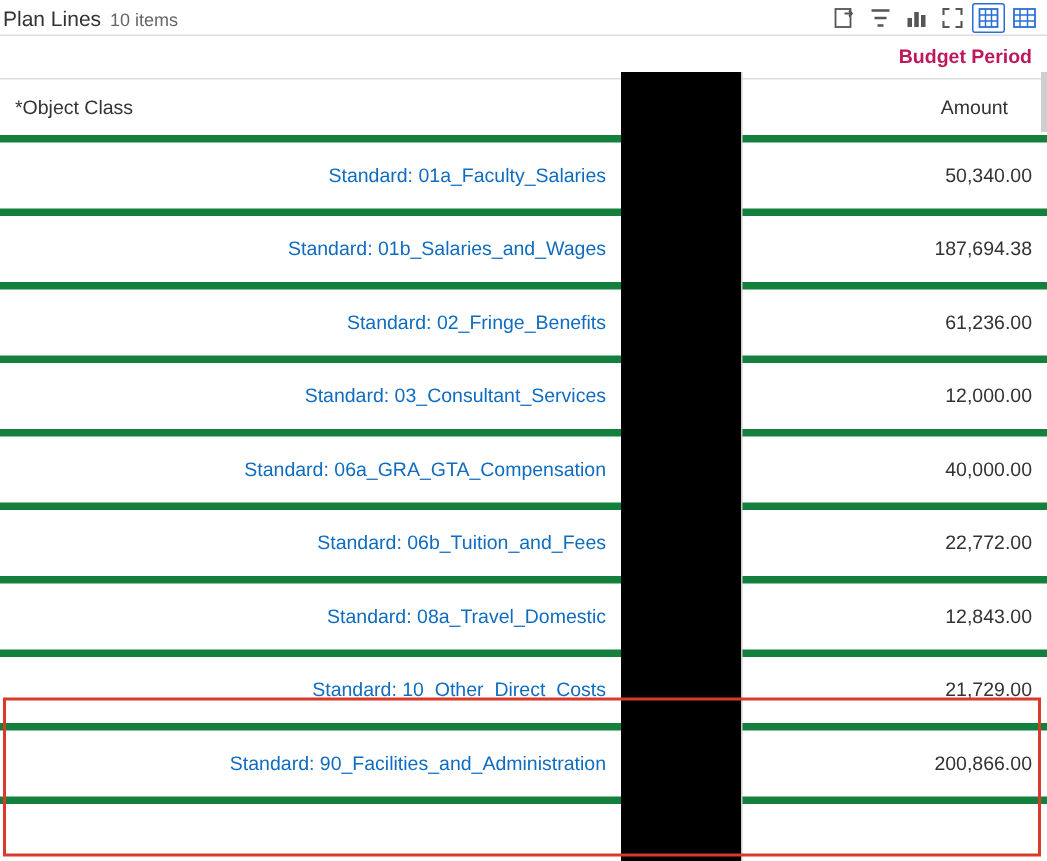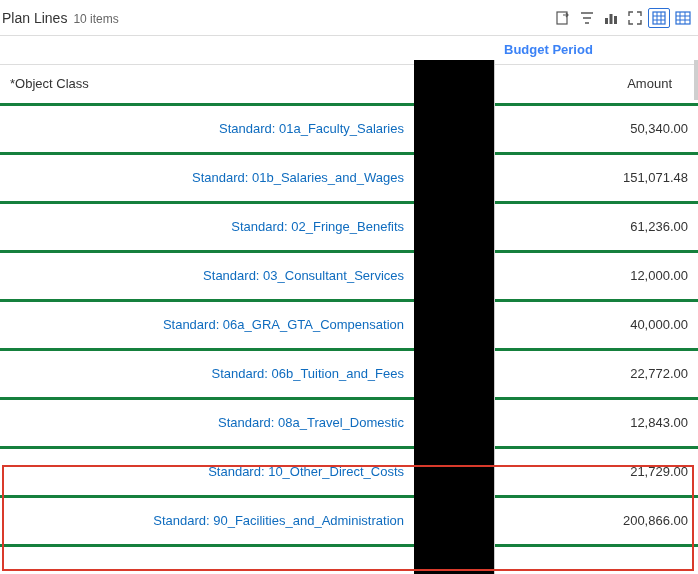--- a/index.html
+++ b/index.html
@@ -11,21 +11,21 @@
     background: #fff;
     width: 698px;
     height: 574px;
     overflow: hidden;
     position: relative;
   }
   .header-row {
     display: flex;
     justify-content: space-between;
     align-items: center;
-    height: 36px;
+    height: 24px;
     padding: 0 4px 0 2px;
     border-bottom: 1px solid #ddd;
   }
   .header-left {
     display: flex;
     align-items: baseline;
     gap: 6px;
   }
   .title {
     font-size: 14px;
@@ -62,29 +62,29 @@
   table {
     border-collapse: collapse;
     width: 698px;
     table-layout: fixed;
   }
   col.c1 { width: 414px; }
   col.c2 { width: 80px; }
   col.c3 { width: 204px; }
 
   th, td {
-    border-bottom: 3px solid #15803d;
+    border-bottom: 5px solid #15803d;
     padding: 0 10px;
     text-align: left;
     vertical-align: middle;
   }
   .period-cell {
-    text-align: left;
+    text-align: right;
     font-size: 13px;
-    color: #3b82f6;
+    color: #be185d;
     height: 28px;
   }
   .period-cell.first { border-bottom: 1px solid #ddd; }
   th.col-head {
     height: 40px;
     font-weight: normal;
     color: #333;
     font-size: 13px;
   }
   th.amount-head { text-align: right; padding-right: 26px; }
@@ -212,21 +212,21 @@
     </thead>
     <tbody id="tbody">
     <tr>
           <td class="obj"><a>Standard: 01a_Faculty_Salaries</a></td>
           <td class="hidden-col"></td>
           <td class="amount">50,340.00</td>
         </tr>
         <tr>
           <td class="obj"><a>Standard: 01b_Salaries_and_Wages</a></td>
           <td class="hidden-col"></td>
-          <td class="amount">151,071.48</td>
+          <td class="amount">187,694.38</td>
         </tr>
         <tr>
           <td class="obj"><a>Standard: 02_Fringe_Benefits</a></td>
           <td class="hidden-col"></td>
           <td class="amount">61,236.00</td>
         </tr>
         <tr>
           <td class="obj"><a>Standard: 03_Consultant_Services</a></td>
           <td class="hidden-col"></td>
           <td class="amount">12,000.00</td>

